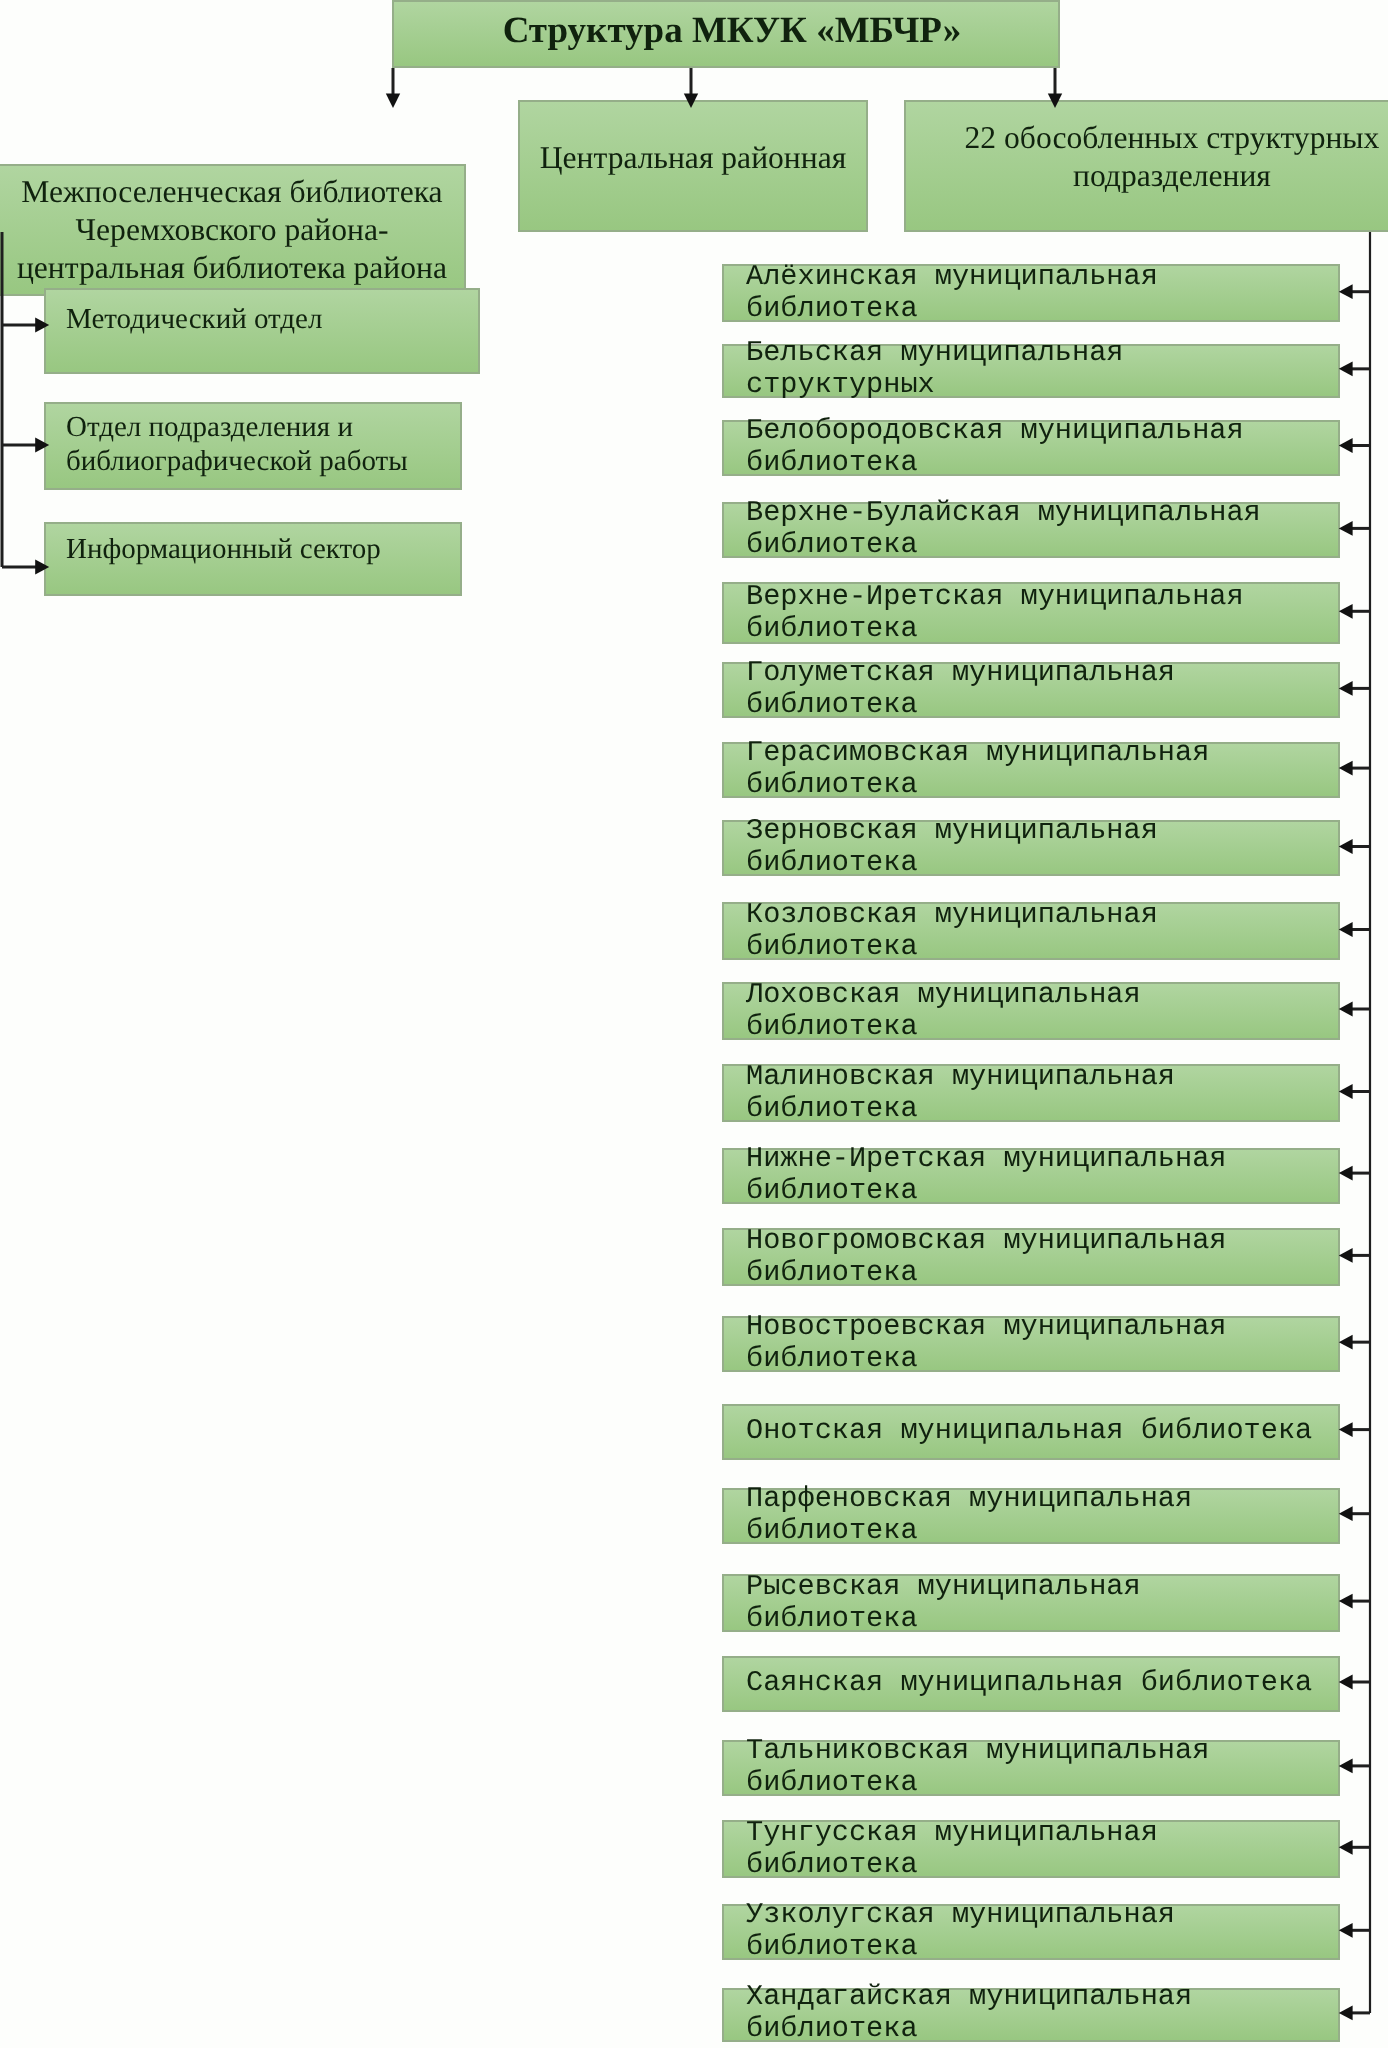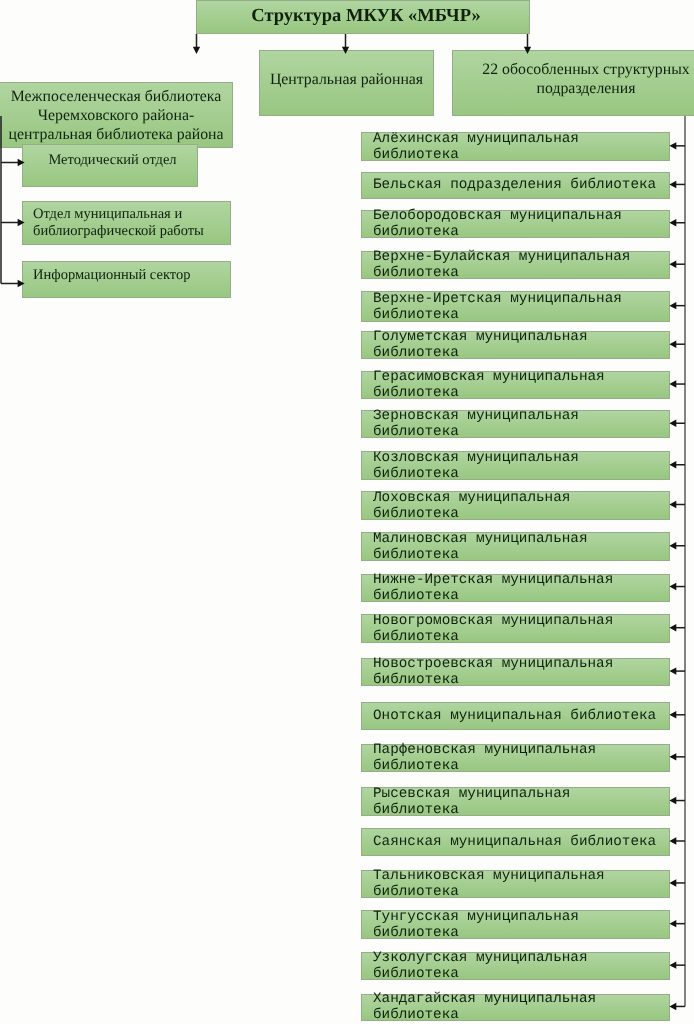--- a/index.html
+++ b/index.html
@@ -52,43 +52,43 @@
         </div>
       </div>
       <div class="box ctr l2" style="left: 452px; top: 50px; width: 268px; height: 66px;">
         <div style="transform: translateY(-4px);">
           <span class="t">22 обособленных структурных</span>
           <span class="t">подразделения</span>
         </div>
       </div>
     </div>
   <div id="dept-list">
-      <div class="box lft dept" style="left: 22px; top: 144px; width: 176px; height: 43px; justify-content: center;">
+      <div class="box lft dept" style="left: 22px; top: 144px; width: 218px; height: 43px;">
         <div style="transform: translateY(-5px);">
           <span class="t">Методический отдел</span>
         </div>
       </div>
       <div class="box lft dept" style="left: 22px; top: 201px; width: 209px; height: 44px;">
         <div>
-          <span class="t">Отдел муниципальная и</span>
+          <span class="t">Отдел подразделения и</span>
           <span class="t">библиографической работы</span>
         </div>
       </div>
       <div class="box lft dept" style="left: 22px; top: 261px; width: 209px; height: 37px;">
         <div style="transform: translateY(-4px);">
           <span class="t">Информационный сектор</span>
         </div>
       </div>
     </div>
   <div id="lib-list">
       <div class="box lft lib" style="top: 132.3px; height: 29.1px;">
         <span class="t">Алёхинская муниципальная библиотека</span>
       </div>
       <div class="box lft lib" style="top: 171.6px; height: 27.65px;">
-        <span class="t">Бельская подразделения библиотека</span>
+        <span class="t">Бельская муниципальная структурных</span>
       </div>
       <div class="box lft lib" style="top: 209.5px; height: 28.5px;">
         <span class="t">Белобородовская муниципальная библиотека</span>
       </div>
       <div class="box lft lib" style="top: 251.1px; height: 28.2px;">
         <span class="t">Верхне-Булайская муниципальная библиотека</span>
       </div>
       <div class="box lft lib" style="top: 291.4px; height: 30.5px;">
         <span class="t">Верхне-Иретская муниципальная библиотека</span>
       </div>

